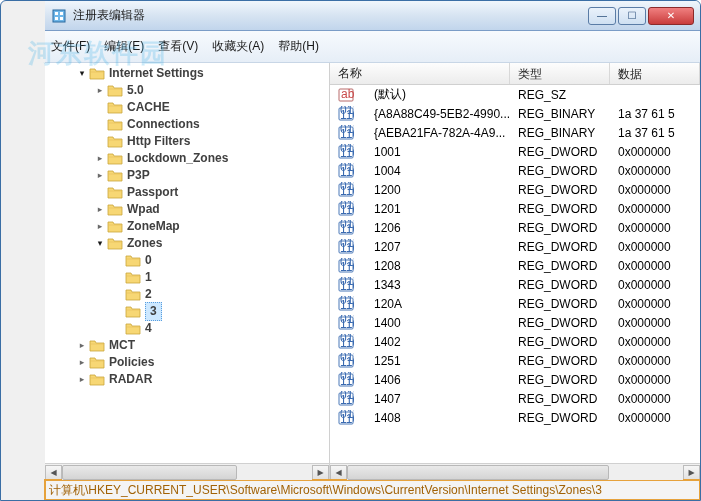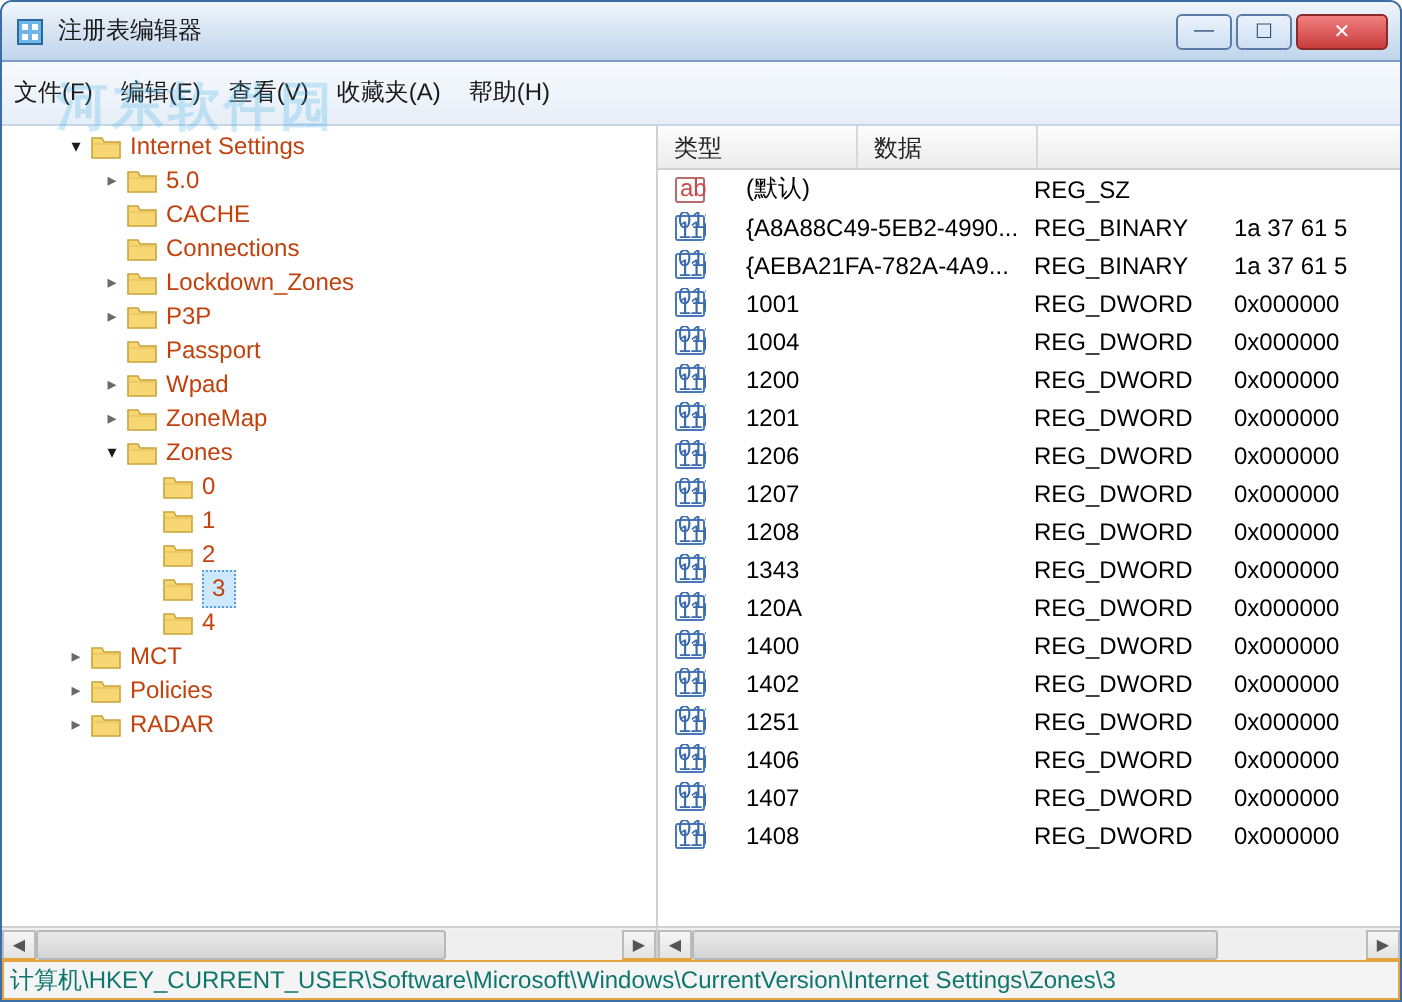--- a/index.html
+++ b/index.html
@@ -1,52 +1,52 @@
 <!DOCTYPE html>
 <html><head>
 <meta charset="utf-8">
 <style>
   * { margin: 0; padding: 0; box-sizing: border-box; font-family: "Microsoft YaHei", "SimSun", Tahoma, sans-serif; font-size: 12px; }
   body { background: #fff; width: 701px; height: 501px; overflow: hidden; position: relative; }
-  .window { width: 701px; height: 501px; border: 1px solid #3a6ea5; border-radius: 6px 6px 0 0; overflow: hidden; display: flex; flex-direction: column; background: #f0f0f0; }
+  .window { width: 701px; height: 501px; border: 1px solid #3a6ea5; border-radius: 6px 6px 0 0; overflow: hidden; display: flex; flex-direction: column; background: #f0f0f0; padding-left: 44px; }
   .titlebar { height: 30px; background: linear-gradient(to bottom, #f0f6fc 0%, #d7e4f2 50%, #c1d5ec 100%); display: flex; align-items: center; padding: 0 6px; border-bottom: 1px solid #7a9cc6; }
   .titlebar .icon { width: 16px; height: 16px; margin-right: 6px; }
   .titlebar .title { flex: 1; color: #1a1a1a; }
   .winbtns { display: flex; gap: 2px; }
   .winbtn { width: 28px; height: 18px; border: 1px solid #5a7ca6; border-radius: 3px; display: flex; align-items: center; justify-content: center; background: linear-gradient(to bottom, #eaf2fb, #cfe0f2); font-size: 10px; color: #2a4e7a; cursor: default; }
   .winbtn.close { background: linear-gradient(to bottom, #f08080, #c93c3c); color: #fff; border-color: #8a2a2a; width: 46px; }
   .menubar { height: 32px; background: linear-gradient(to bottom, #f7fafd, #e6eef7); display: flex; align-items: center; padding: 0 6px; gap: 14px; border-bottom: 1px solid #c8d6e6; color: #1a1a1a; }
   .menubar span { cursor: default; }
   .watermark { position: absolute; top: 36px; left: 28px; color: #0aa0e6; opacity: 0.25; font-size: 24px; font-weight: bold; pointer-events: none; z-index: 50; font-family: Arial, sans-serif; }
   .watermark .cn { color: #3bb0e8; font-size: 26px; letter-spacing: 2px; }
   .watermark .url { font-size: 16px; display: block; margin-top: 2px; letter-spacing: 1px; }
   .content { flex: 1; display: flex; background: #fff; overflow: hidden; }
   .left { width: 328px; border-right: 1px solid #d0d0d0; display: flex; flex-direction: column; }
   .right { flex: 1; display: flex; flex-direction: column; }
   .tree { flex: 1; overflow: auto; padding: 2px 0 2px 4px; }
   .row { display: flex; align-items: center; height: 17px; line-height: 17px; }
   .chev { width: 14px; display: inline-flex; align-items: center; justify-content: center; color: #6a6a6a; font-size: 9px; }
   .chev.open { color: #1a1a1a; }
   .folder { width: 16px; height: 14px; margin-right: 4px; }
-  .label { color: #c2410c; }
+  .label { color: #404040; font-weight: bold; }
   .row.sel .label { background: #cde8ff; border: 1px dotted #5a9ede; padding: 0 4px; }
   .hscroll { height: 17px; background: #f0f0f0; border-top: 1px solid #d0d0d0; display: flex; align-items: center; }
   .hscroll .btn { width: 17px; height: 15px; background: linear-gradient(to bottom,#f6f6f6,#e2e2e2); border: 1px solid #bcbcbc; display: flex; align-items: center; justify-content: center; font-size: 8px; color: #555; }
   .hscroll .track { flex: 1; height: 15px; background: #efefef; position: relative; }
   .hscroll .thumb { position: absolute; top: 0; height: 15px; background: linear-gradient(to bottom,#e9e9e9,#d4d4d4); border: 1px solid #b8b8b8; border-radius: 2px; }
   .listhead { height: 22px; display: flex; background: linear-gradient(to bottom,#fdfdfd,#ececec); border-bottom: 1px solid #d0d0d0; }
   .listhead > div { border-right: 1px solid #d8d8d8; padding: 3px 8px; color: #222; }
   .listbody { flex: 1; overflow: auto; }
   .lrow { display: flex; height: 19px; align-items: center; }
   .lrow > div { padding: 0 8px; overflow: hidden; white-space: nowrap; text-overflow: ellipsis; }
   .c-name { width: 180px; display: flex; align-items: center; }
   .c-type { width: 100px; }
   .c-data { width: 90px; }
   .vicon { width: 32px; height: 16px; margin-right: 4px; flex-shrink: 0; }
-  .statusbar { height: 20px; background: #f4f4f4; border-top: 1px solid #d0d0d0; display: flex; align-items: center; padding: 0 4px; color: #0f766e; outline: 2px solid #e6a23c; outline-offset: -1px; }
+  .statusbar { height: 20px; background: #f4f4f4; border-top: 1px solid #d0d0d0; display: flex; align-items: center; padding: 0 4px; color: #a16207; outline: 2px solid #e6a23c; outline-offset: -1px; }
   
   .folder-svg { width:16px; height:13px; }
   .d1 { margin-left: 26px; } .d2 { margin-left: 44px; } .d3 { margin-left: 62px; }
 </style>
 </head>
 <body>
 
 <div class="window">
   <div class="titlebar">
     <span class="icon">
@@ -104,20 +104,28 @@
           </div>
           <div class="row d2">
             <span class="chev"></span>
             <span class="folder"><svg class="folder-svg" viewBox="0 0 16 13">
                 <path d="M1 3 L1 12 L15 12 L15 4 L7 4 L6 2 L1 2 Z" fill="#f7d774" stroke="#c9a43a" stroke-width="0.8"></path>
                 <path d="M1 5 L15 5" stroke="#e6be5a" stroke-width="0.6"></path>
               </svg></span>
             <span class="label">Connections</span>
           </div>
           <div class="row d2">
+            <span class="chev"></span>
+            <span class="folder"><svg class="folder-svg" viewBox="0 0 16 13">
+                <path d="M1 3 L1 12 L15 12 L15 4 L7 4 L6 2 L1 2 Z" fill="#f7d774" stroke="#c9a43a" stroke-width="0.8"></path>
+                <path d="M1 5 L15 5" stroke="#e6be5a" stroke-width="0.6"></path>
+              </svg></span>
+            <span class="label">Http Filters</span>
+          </div>
+          <div class="row d2">
             <span class="chev">▸</span>
             <span class="folder"><svg class="folder-svg" viewBox="0 0 16 13">
                 <path d="M1 3 L1 12 L15 12 L15 4 L7 4 L6 2 L1 2 Z" fill="#f7d774" stroke="#c9a43a" stroke-width="0.8"></path>
                 <path d="M1 5 L15 5" stroke="#e6be5a" stroke-width="0.6"></path>
               </svg></span>
             <span class="label">Lockdown_Zones</span>
           </div>
           <div class="row d2">
             <span class="chev">▸</span>
             <span class="folder"><svg class="folder-svg" viewBox="0 0 16 13">
@@ -227,20 +235,21 @@
         <div class="btn">◀</div>
         <div class="track">
             <div class="thumb" style="left:0;width:70%"></div>
           </div>
         <div class="btn">▶</div>
       </div>
     </div>
 
     <div class="right">
       <div class="listhead">
+        <div class="c-name">名称</div>
         <div class="c-type">类型</div>
         <div class="c-data">数据</div>
       </div>
       <div class="listbody" id="listbody">
           <div class="lrow">
             <div class="c-name">
               <span class="vicon"><svg width="16" height="16">
                   <rect x="1" y="2" width="14" height="12" rx="1" fill="#fff" stroke="#b86b6b"></rect>
                   <text x="3" y="11" font-size="8" fill="#c94a4a" font-family="Arial">ab</text>
                 </svg></span>

